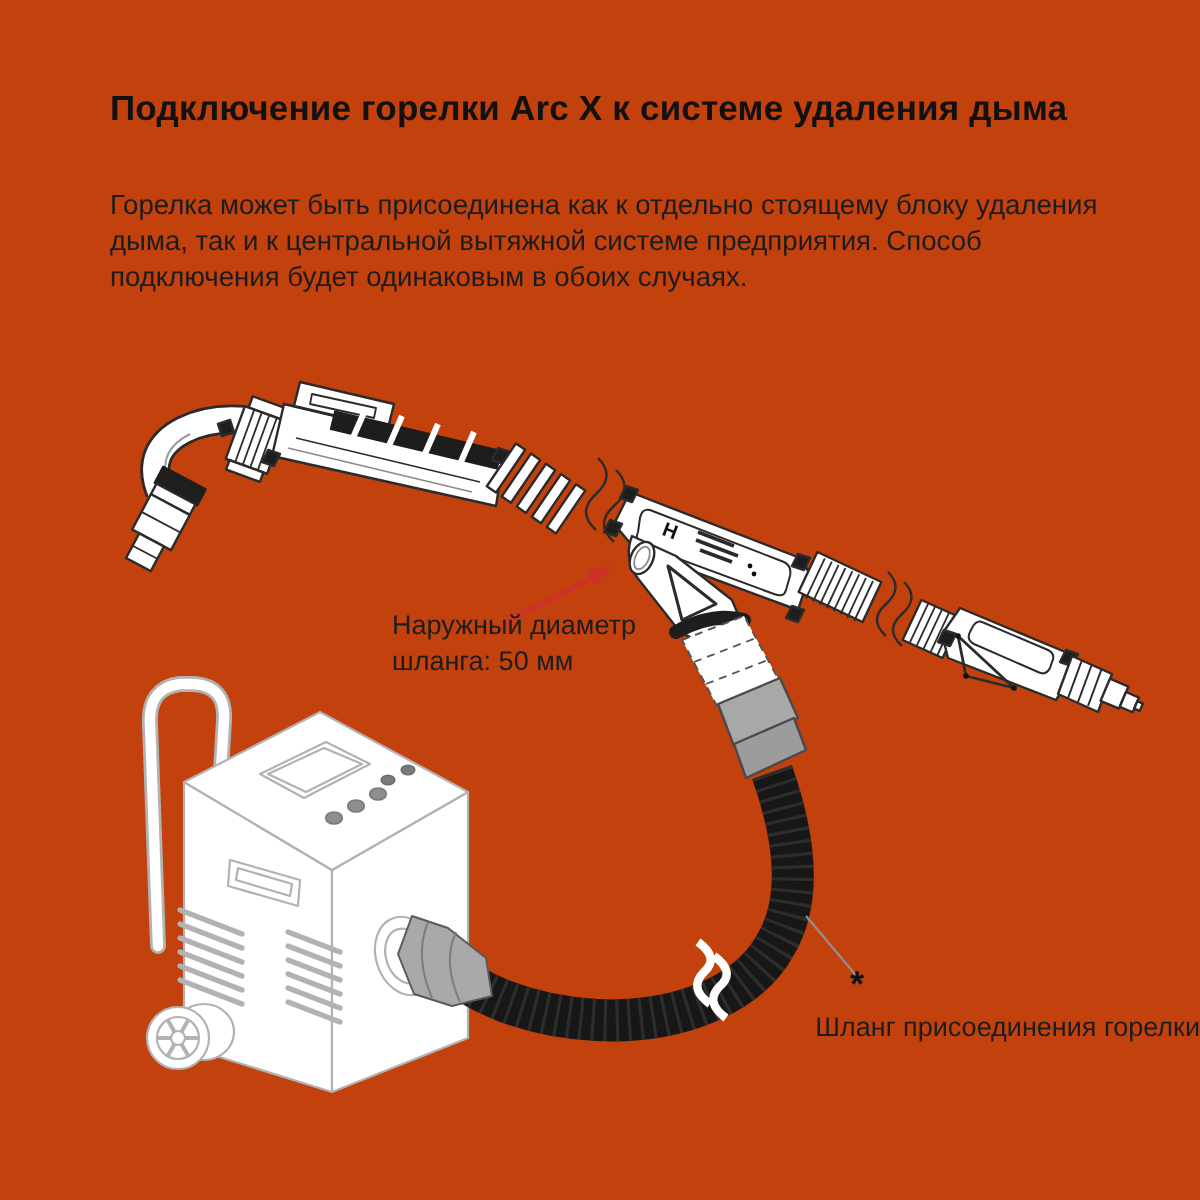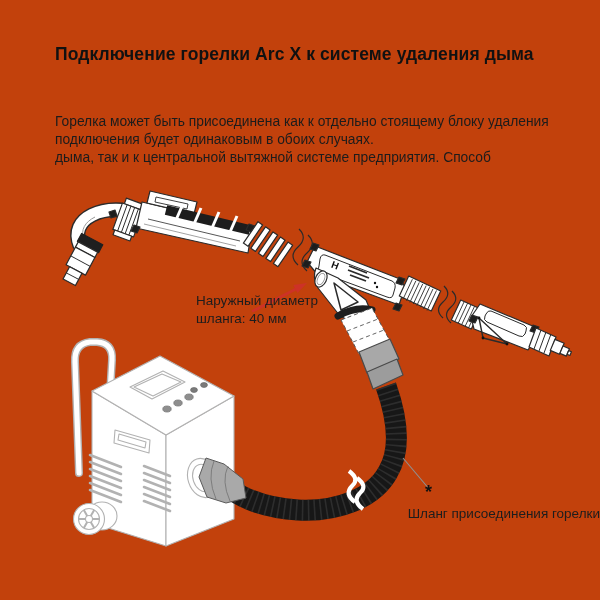--- a/index.html
+++ b/index.html
@@ -4,38 +4,38 @@
 <style>
   html,body{margin:0;padding:0;background:#fff;}
   .page{
     position:relative;width:600px;height:600px;background:#c2410c;overflow:hidden;
     font-family:"Liberation Sans", sans-serif;color:#1b1b1b;
   }
   .doc-title{
     position:absolute;left:55px;top:44px;width:510px;
     font-size:17.5px;font-weight:bold;color:#111;letter-spacing:.1px;
   }
-  .intro{position:absolute;left:55px;top:94px;width:520px;font-size:13.8px;line-height:18px;color:#1c1c1c;margin-top:19px;}
+  .intro{position:absolute;left:55px;top:94px;width:520px;font-size:13.8px;line-height:18px;color:#1c1c1c;}
   .diagram-svg{position:absolute;left:0;top:0;width:600px;height:600px;}
   .dia-label{position:absolute;font-size:13.5px;line-height:17.5px;color:#1d1d1d;}
-  .lbl-diameter{left:196px;top:292px;width:150px;}
+  .lbl-diameter{left:196px;top:304px;width:150px;}
   .lbl-hose{left:370px;top:505px;width:230px;text-align:right;}
   .footnote-star{position:absolute;left:425px;top:482px;font-size:18px;font-weight:bold;color:#111;}
 </style>
 </head>
 <body>
 
 <div class="page">
 
   <div class="doc-title">Подключение горелки Arc X к системе удаления дыма</div>
 
   <div class="intro">
     <div>Горелка может быть присоединена как к отдельно стоящему блоку удаления</div>
+    <div>дыма, так и к центральной вытяжной системе предприятия. Способ</div>
     <div>подключения будет одинаковым в обоих случаях.</div>
-    <div>дыма, так и к центральной вытяжной системе предприятия. Способ</div>
   </div>
 
   <svg class="diagram-svg" viewBox="0 0 600 600" xmlns="http://www.w3.org/2000/svg">
 
     <g stroke="#b2b2b2" fill="#ffffff" stroke-width="1.1" stroke-linejoin="round">
 
       <g fill="none">
         <path d="M 79 473 L 75 362 Q 74 344 90 342 L 97 342 Q 113 343 112 360 L 108 428" stroke="#b2b2b2" stroke-width="8" stroke-linecap="round"></path>
         <path d="M 79 473 L 75 362 Q 74 344 90 342 L 97 342 Q 113 343 112 360 L 108 428" stroke="#ffffff" stroke-width="5.2" stroke-linecap="round"></path>
       </g>
@@ -257,21 +257,21 @@
     <g>
       <path d="M 253 311 L 296 289" fill="none" stroke-width="2.6" stroke-linecap="round" stroke="#cd3227"></path>
       <polygon points="307,283 293.4,284.9 297.4,292.9" stroke="none" fill="#cd3227"></polygon>
     </g>
 
     <path d="M 403 458 L 430 490" stroke="#909090" stroke-width="1.1" fill="none"></path>
   </svg>
 
   <div class="dia-label lbl-diameter">
     <div>Наружный диаметр</div>
-    <div>шланга: 40 мм</div>
+    <div>шланга: 50 мм</div>
   </div>
 
   <div class="footnote-star">*</div>
 
   <div class="dia-label lbl-hose">
     <div>Шланг присоединения горелки</div>
   </div>
 
 </div>
 

